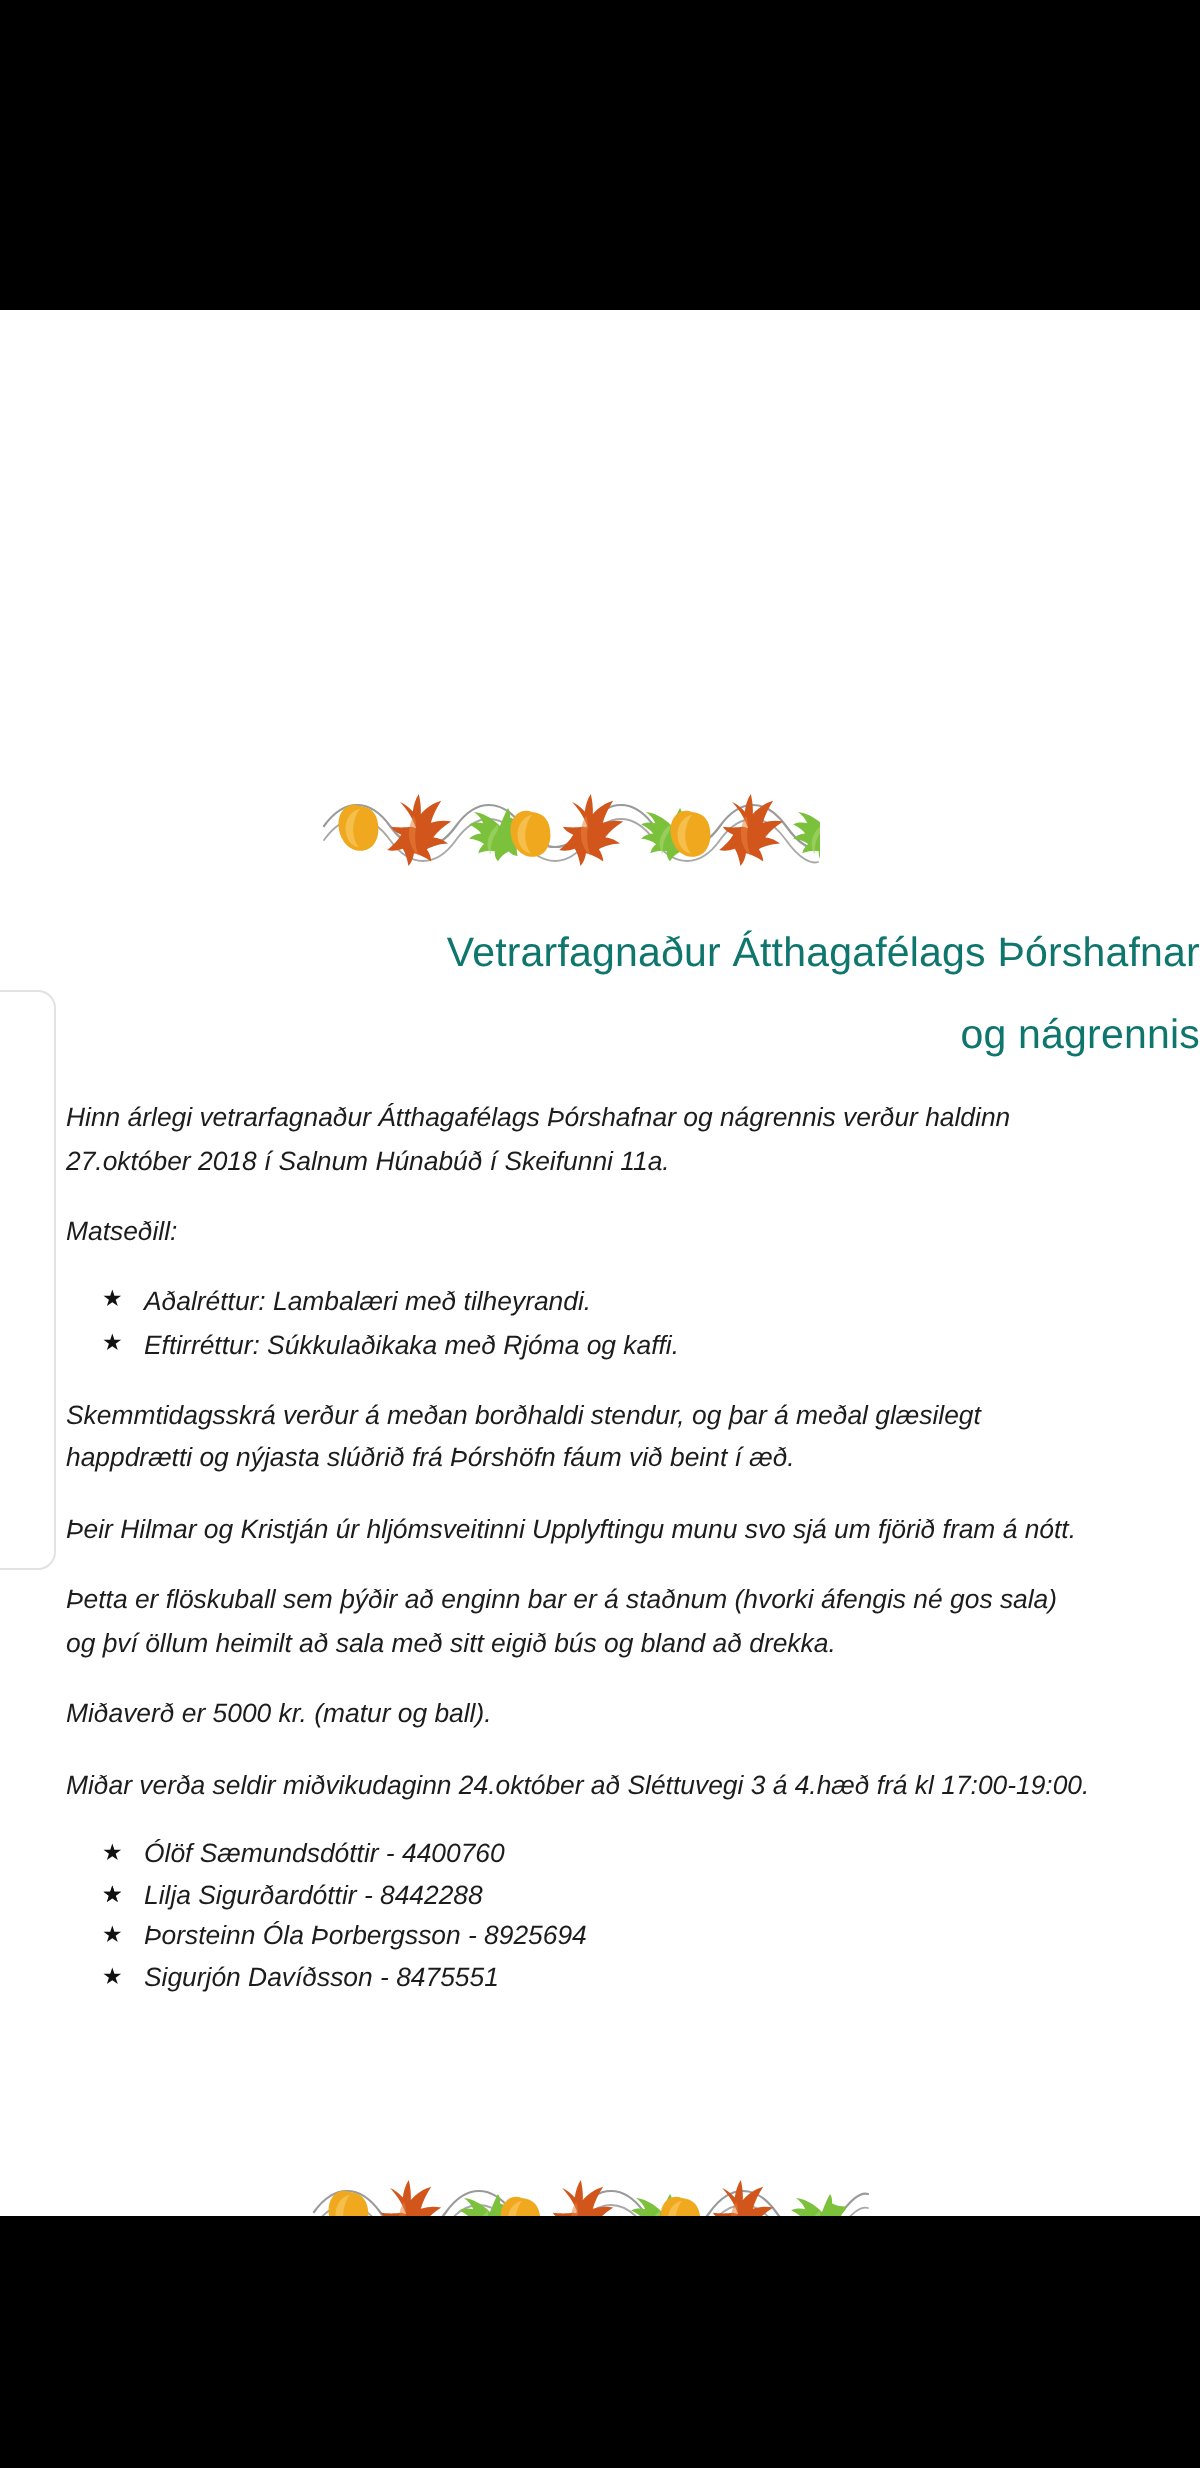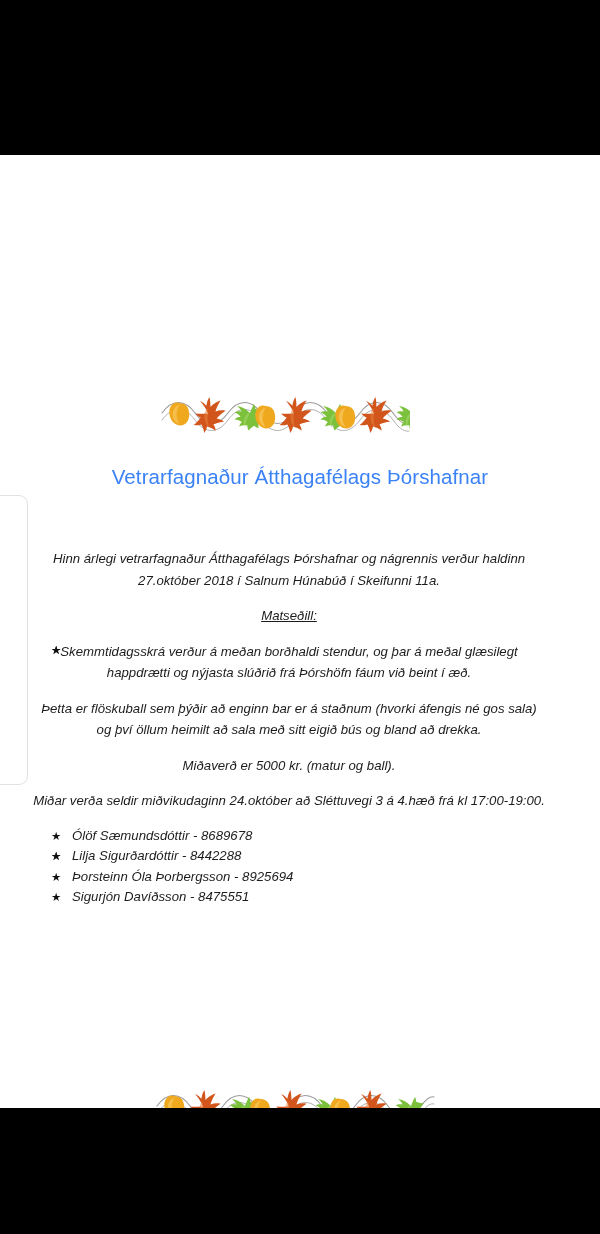--- a/index.html
+++ b/index.html
@@ -64,24 +64,24 @@
     width: 280px;
     height: 56px;
   }
 
   
   #title {
     position: absolute;
     left: 0;
     top: 287px;
     width: 600px;
-    text-align: center;
+    text-align: right;
     font-size: 20.5px;
     line-height: 41px;
-    color: #3b82f6;
+    color: #0f766e;
     font-weight: 400;
     letter-spacing: 0.1px;
   }
   #title .title-line {
     display: block;
     white-space: nowrap;
   }
 
   
   #body-copy {
@@ -89,25 +89,24 @@
     left: 33px;
     top: 393px;
     width: 512px;
     font-size: 13.2px;
     line-height: 21.5px;
     font-style: italic;
     color: #1c1c1c;
   }
   .para {
     margin: 0 0 14px 0;
-    text-align: center;
+    text-align: left;
   }
   .para.tight {
     margin-bottom: 13px;
-    text-decoration: underline;
   }
 
   ul.star-list {
     list-style: none;
     margin: 0 0 14px 0;
     padding: 0 0 0 39px;
   }
   ul.star-list li {
     position: relative;
     margin: 0 0 1px 0;
@@ -220,52 +219,56 @@
       <g transform="translate(214,28)">
           <use href="#oleaf"></use>
         </g>
       <g transform="translate(252,27)">
           <use href="#gleaf"></use>
         </g>
     </svg>
 
     <h1 id="title">
       <span class="title-line">Vetrarfagnaður Átthagafélags Þórshafnar</span>
+      <span class="title-line">og nágrennis</span>
     </h1>
 
     <div id="body-copy">
 
       <p class="para">Hinn árlegi vetrarfagnaður Átthagafélags Þórshafnar og nágrennis verður haldinn 27.október 2018 í Salnum Húnabúð í Skeifunni 11a.</p>
 
 
       <p class="para tight">Matseðill:</p>
 
       <ul class="star-list">
         <li>
           <span class="star">★</span>
-        </li>
-        <li>
-          <span class="star">★</span>
+          <span>Aðalréttur: Lambalæri með tilheyrandi.</span>
+        </li>
+        <li>
+          <span class="star">★</span>
+          <span>Eftirréttur: Súkkulaðikaka með Rjóma og kaffi.</span>
         </li>
       </ul>
 
       <p class="para">Skemmtidagsskrá verður á meðan borðhaldi stendur, og þar á meðal glæsilegt happdrætti og nýjasta slúðrið frá Þórshöfn fáum við beint í æð.</p>
 
+      <p class="para">Þeir Hilmar og Kristján úr hljómsveitinni Upplyftingu munu svo sjá um fjörið fram á nótt.</p>
 
       <p class="para">Þetta er flöskuball sem þýðir að enginn bar er á staðnum (hvorki áfengis né gos sala) og því öllum heimilt að sala með sitt eigið bús og bland að drekka.</p>
 
       <p class="para">Miðaverð er 5000 kr. (matur og ball).</p>
 
       <p class="para">Miðar verða seldir miðvikudaginn 24.október að Sléttuvegi 3 á 4.hæð frá kl 17:00-19:00.</p>
 
 
       <ul class="contact-list">
         <li>
           <span class="star">★</span>
-          <span>Ólöf Sæmundsdóttir - 8689678</span>
+          <span>Ólöf Sæmundsdóttir - 4400760</span>
         </li>
         <li>
           <span class="star">★</span>
         </li>
         <li>
           <span class="star">★</span>
           <span>Lilja Sigurðardóttir - 8442288</span>
         </li>
         <li>
           <span class="star">★</span>

